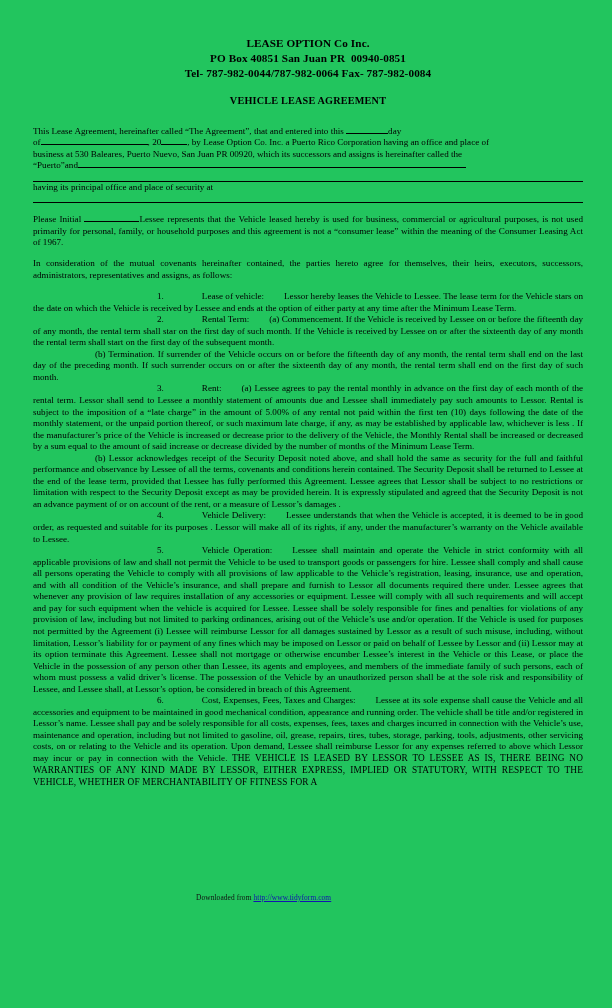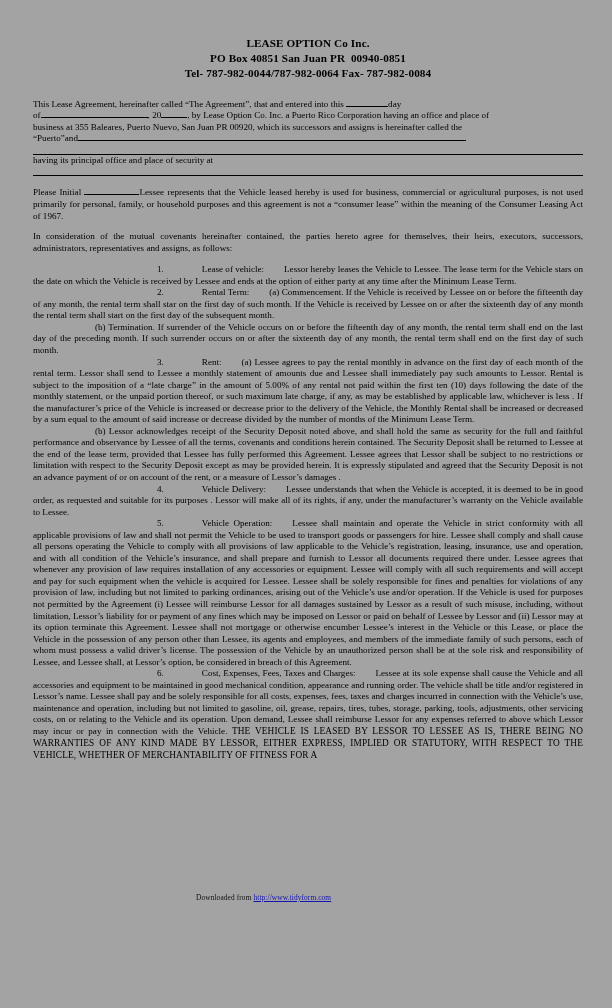--- a/index.html
+++ b/index.html
@@ -4,21 +4,21 @@
 <style>
   html, body {
     margin: 0;
     padding: 0;
     background: #ffffff;
   }
   .page {
     position: relative;
     width: 612px;
     height: 1008px;
-    background: #a3a3a3;
+    background: #22c55e;
     box-sizing: border-box;
     padding: 36px 29px 0 33px;
     font-family: "Liberation Serif", "DejaVu Serif", serif;
     font-size: 9.1px;
     line-height: 1.27;
     color: #000000;
     overflow: hidden;
   }
   .letterhead {
     text-align: center;
@@ -90,25 +90,26 @@
 <body>
 
 <div class="page">
 
   <div class="letterhead">
     <div>LEASE OPTION Co Inc.</div>
     <div>PO Box 40851 San Juan PR  00940-0851</div>
     <div>Tel- 787-982-0044/787-982-0064 Fax- 787-982-0084</div>
   </div>
 
+  <div class="doc-title">VEHICLE LEASE AGREEMENT</div>
 
   <div class="intro">
     <p class="para"><span>This Lease Agreement, hereinafter called “The Agreement”, that and entered into this </span><span class="fill w-day"></span><span>day</span></p>
     <p class="para"><span>of</span><span class="fill w-of"></span><span>, 20</span><span class="fill w-yr"></span><span>, by Lease Option Co. Inc. a Puerto Rico Corporation having an office and place of</span></p>
-    <p class="para">business at 355 Baleares, Puerto Nuevo, San Juan PR  00920, which its successors and assigns is hereinafter called the</p>
+    <p class="para">business at 530 Baleares, Puerto Nuevo, San Juan PR  00920, which its successors and assigns is hereinafter called the</p>
     <p class="para"><span>“Puerto”and</span><span class="fill w-tail"></span></p>
     <hr class="rule">
     <p class="para line-after-rule">having its principal office and place of security at</p>
     <hr class="rule">
   </div>
 
   <div class="spacer"></div>
 
   <p class="para"><span>Please Initial </span><span class="fill w-init"></span><span>Lessee represents that the Vehicle leased hereby is used for business, commercial or agricultural purposes, is not used primarily for personal, family, or household purposes and this agreement is not a “consumer lease” within the meaning of the Consumer Leasing Act of 1967.</span></p>
 

